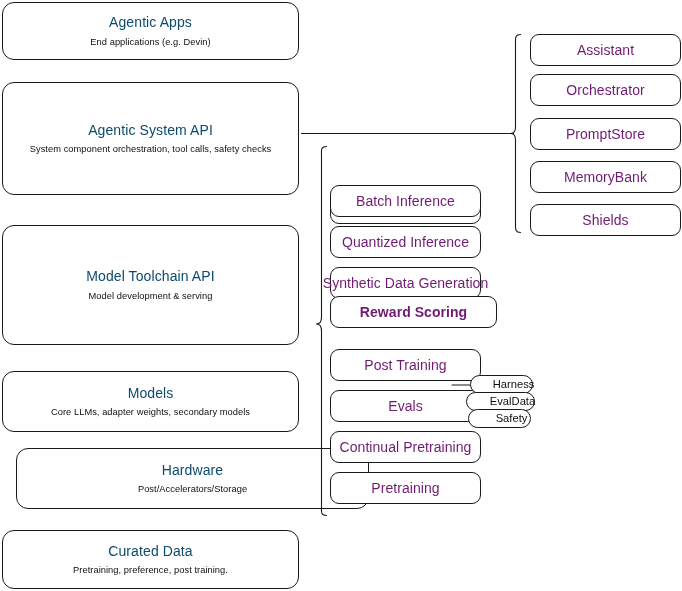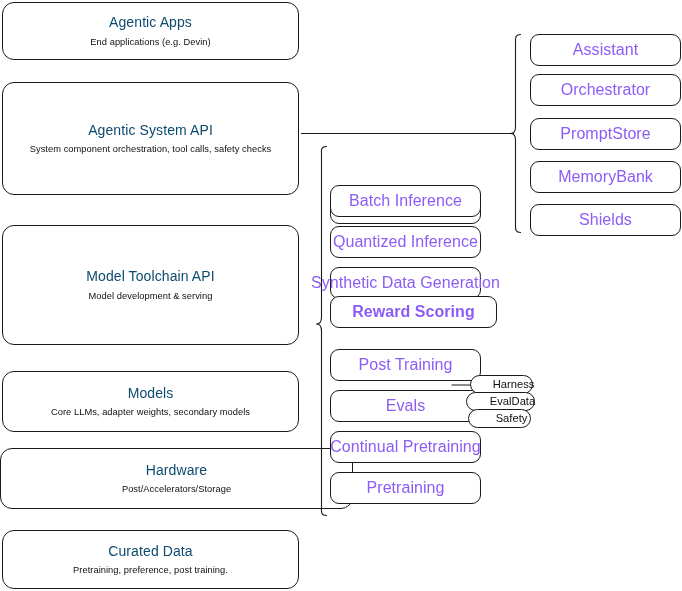--- a/index.html
+++ b/index.html
@@ -53,22 +53,22 @@
     box-sizing: border-box;
     border: 1.1px solid #1a1a1a;
     border-radius: 9px;
     background: #ffffff;
     display: flex;
     align-items: center;
     justify-content: center;
     text-align: center;
   }
   .cap-label {
-    font-size: 16px;
-    color: #8b5cf6;
+    font-size: 14px;
+    color: #701a75;
     line-height: 1;
     letter-spacing: 0.05px;
     white-space: nowrap;
   }
 
   
   .badge-pill {
     position: absolute;
     box-sizing: border-box;
     border: 1.1px solid #1a1a1a;
@@ -148,21 +148,21 @@
   <div class="layer-box" style="left:2px; top:225px; width:297px; height:120px;">
     <div class="layer-title">Model Toolchain API</div>
     <div class="layer-sub">Model development &amp; serving</div>
   </div>
 
   <div class="layer-box" style="left:2px; top:371px; width:297px; height:61px;">
     <div class="layer-title">Models</div>
     <div class="layer-sub">Core LLMs, adapter weights, secondary models</div>
   </div>
 
-  <div class="layer-box" style="left:0; top:448px; width:353px; height:61px;text-align:right;">
+  <div class="layer-box" style="left:16px; top:448px; width:353px; height:61px;text-align:right;">
     <div class="layer-title">Hardware</div>
     <div class="layer-sub">Post/Accelerators/Storage</div>
   </div>
 
   <div class="layer-box" style="left:2px; top:530px; width:297px; height:59px;">
     <div class="layer-title">Curated Data</div>
     <div class="layer-sub">Pretraining, preference, post training.</div>
   </div>
 
   <div class="cap-box" style="left:330px; top:144px; width:151px; height:32px; z-index:3;margin-top:48px;">

